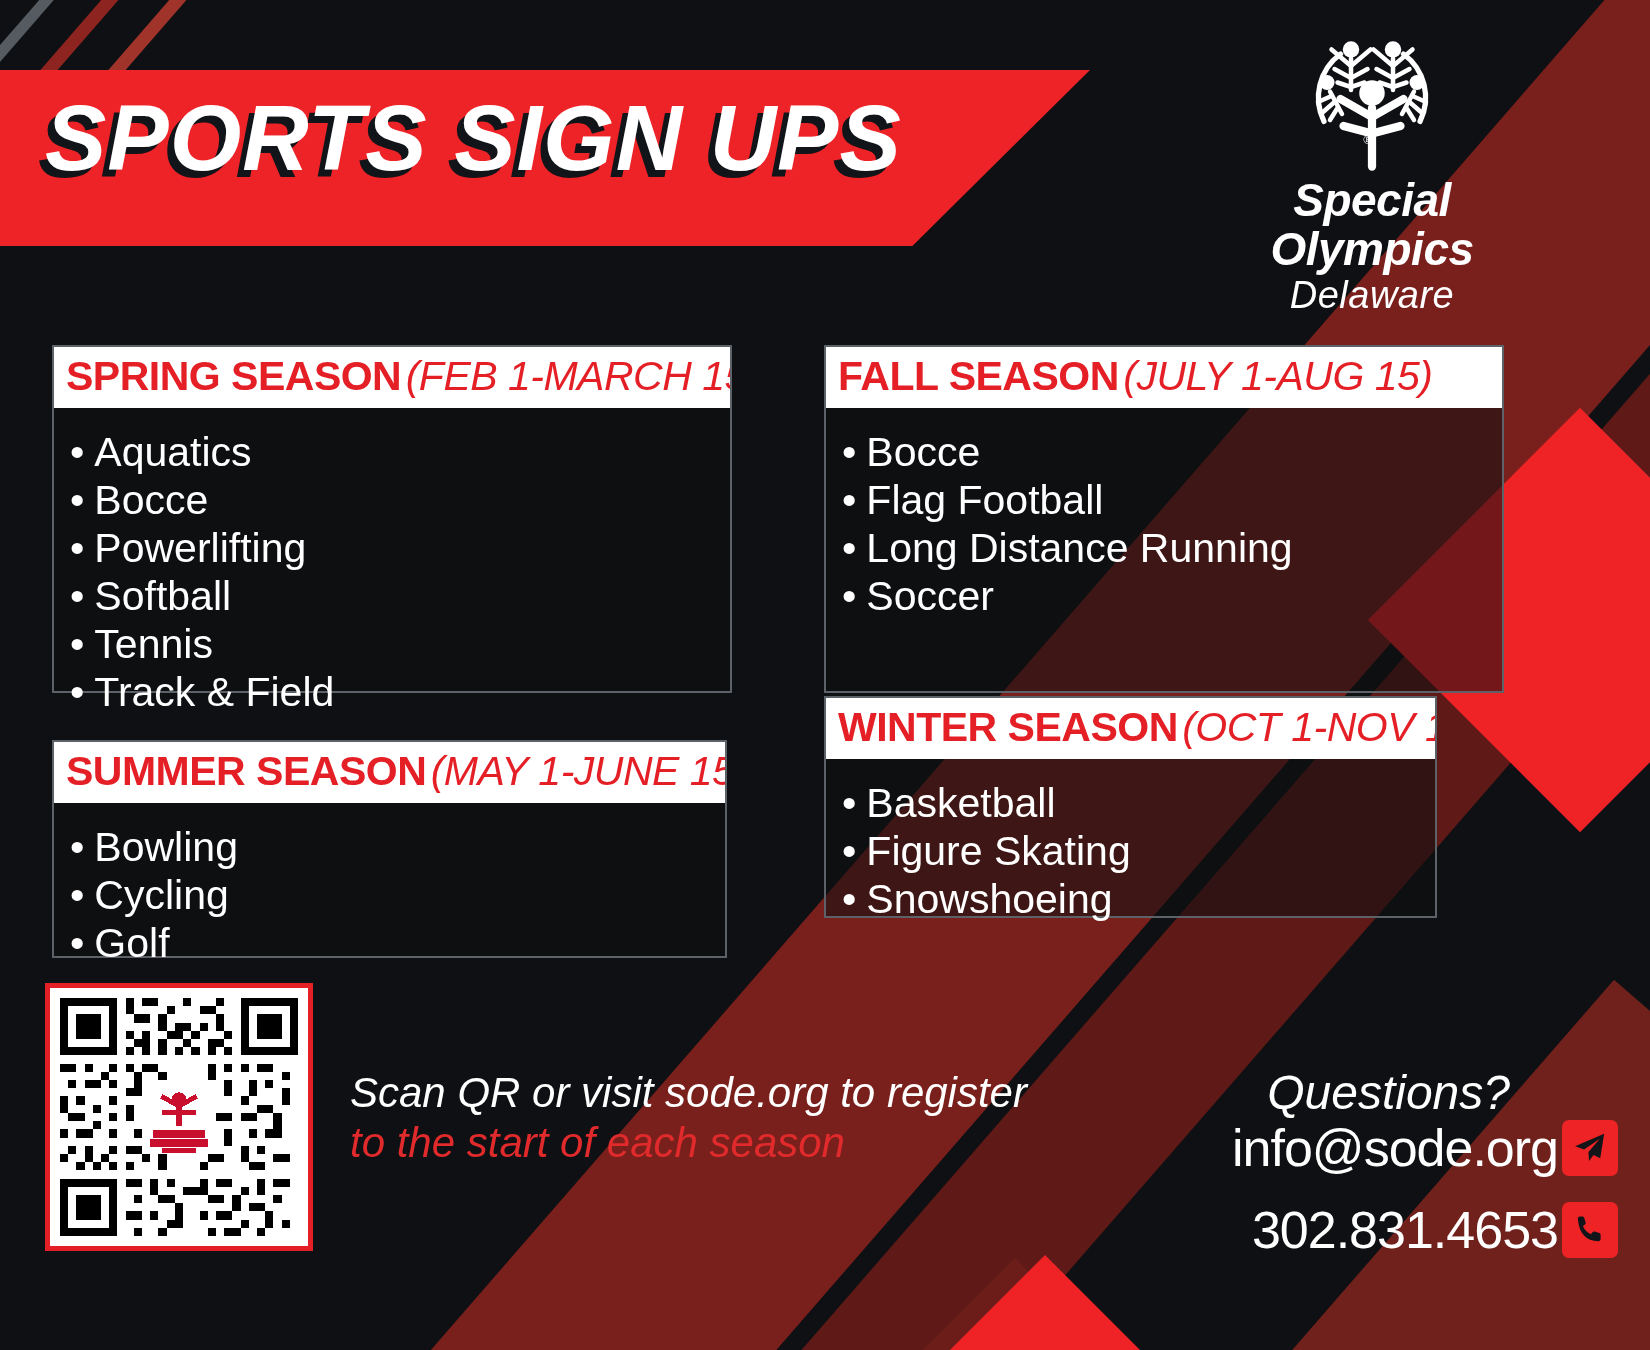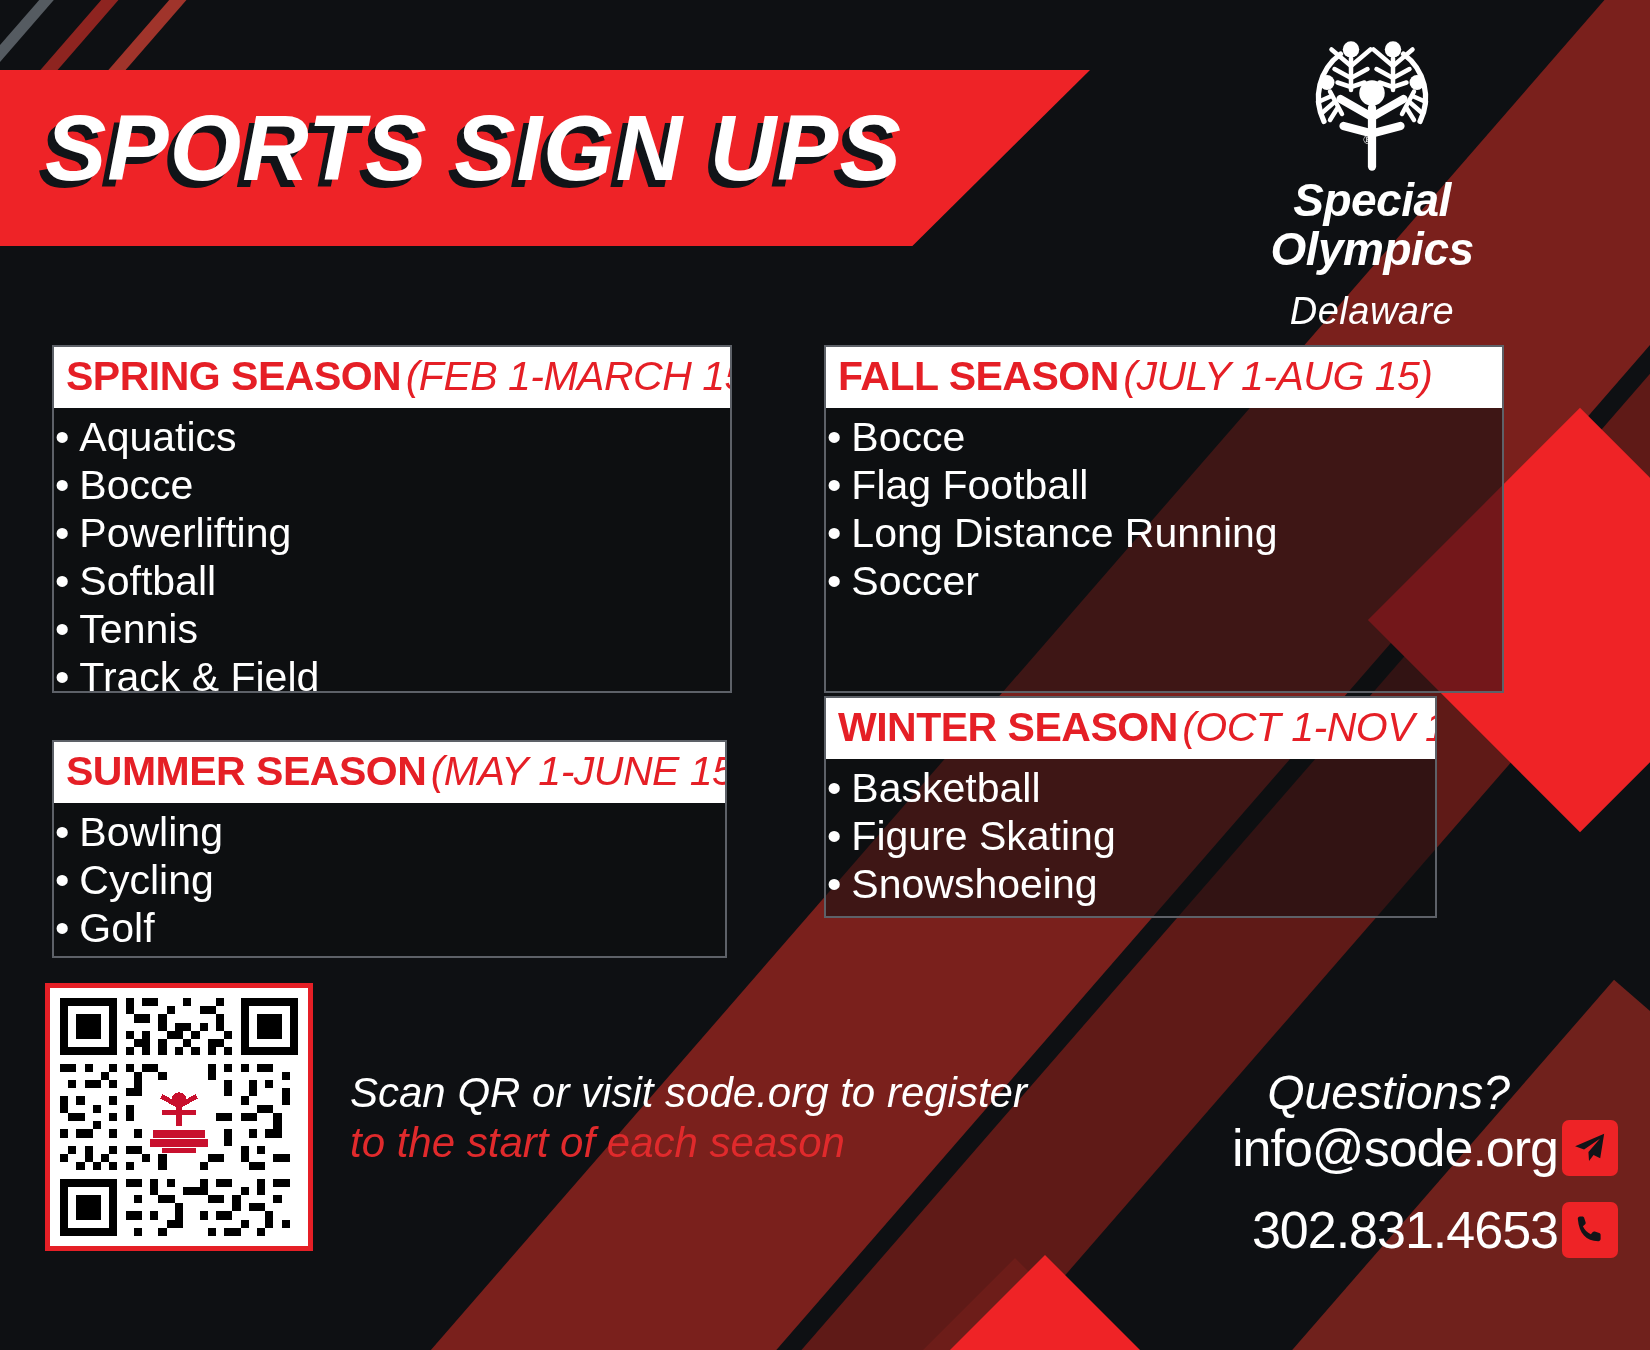--- a/index.html
+++ b/index.html
@@ -82,21 +82,21 @@
   
   .banner{
     position:absolute;top:70px;left:-20px;
     width:1110px;height:176px;
     background:#ee2327;
     clip-path:polygon(0 0, 100% 0, 84% 100%, 0 100%);
     z-index:5;
   }
   .banner-title{
     position:absolute;z-index:6;
-    top:96px;left:45px;
+    top:86px;left:45px;
     font-size:92px;
     font-weight:bold;
     font-style:italic;
     color:#ffffff;
     letter-spacing:1px;
     white-space:nowrap;
     text-shadow:-7px 7px 0 #111418;
   }
 
   
@@ -107,21 +107,21 @@
     text-align:center;
   }
   .logo-mark{width:150px;height:150px;margin:0 auto;display:block;}
   .logo-name{
     color:#fff;font-weight:bold;font-style:italic;
     font-size:46px;line-height:0.98;letter-spacing:-0.5px;
     margin-top:4px;
   }
   .logo-sub{
     color:#fff;font-style:italic;font-size:38px;
-    margin-top:18px;letter-spacing:0.5px;
+    margin-top:2px;letter-spacing:0.5px;
   }
 
   
   .card{
     position:absolute;z-index:4;
     border:2px solid #5d6168;
     background:rgba(12,14,17,0.55);
     box-sizing:border-box;
   }
   .card-head{
@@ -129,21 +129,21 @@
     padding:6px 12px 8px 12px;
     white-space:nowrap;
     overflow:hidden;
   }
   .season-name{
     color:#e51f26;font-weight:bold;font-size:41px;letter-spacing:-0.5px;
   }
   .season-dates{
     color:#e51f26;font-style:italic;font-weight:500;font-size:41px;letter-spacing:-0.5px;
   }
-  .sport-list{list-style:none;margin:0;padding:6px 0 10px 1px;}
+  .sport-list{list-style:none;margin:15px;padding:6px 0 10px 1px;}
   .sport-list li{
     color:#ffffff;font-size:41px;line-height:1.17;
     white-space:nowrap;
   }
   .sport-list li .b{margin-right:10px;}
 
   #card-spring{left:52px;top:345px;width:680px;height:348px;}
   #card-fall{left:824px;top:345px;width:680px;height:348px;}
   #card-summer{left:52px;top:740px;width:675px;height:218px;}
   #card-winter{left:824px;top:696px;width:613px;height:222px;}

